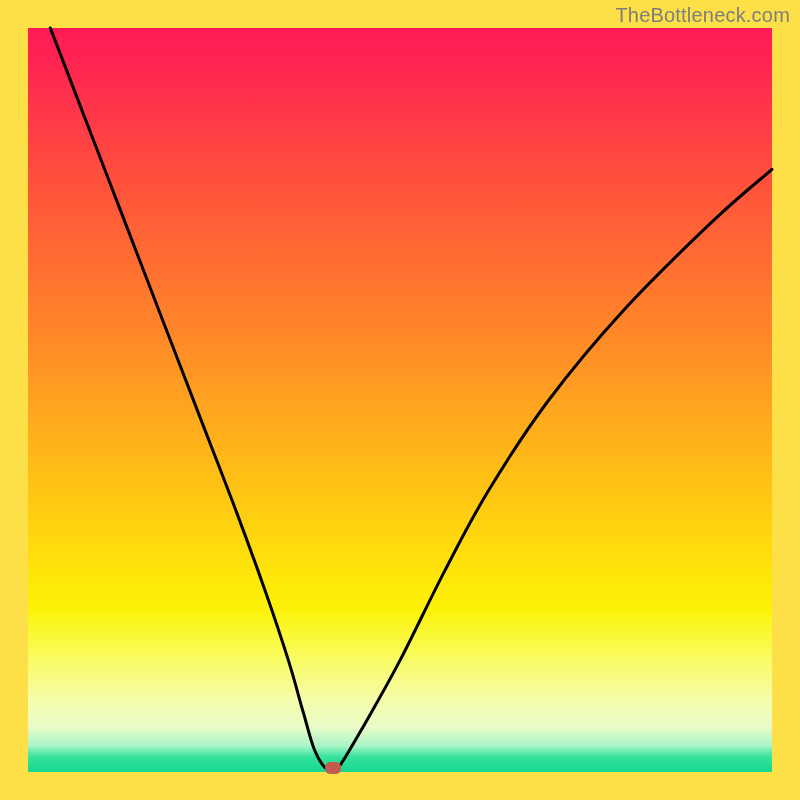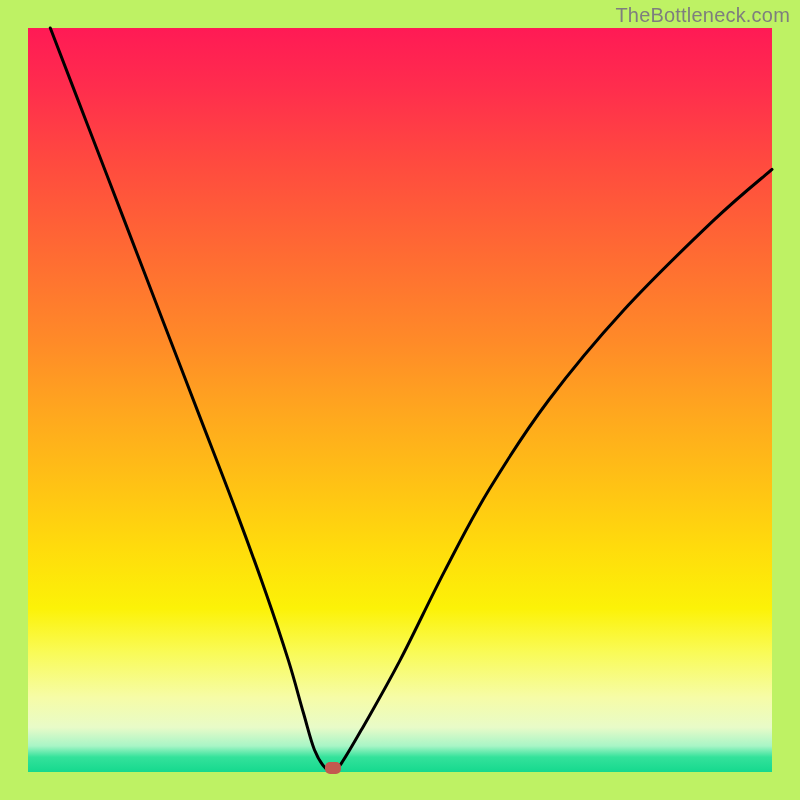--- a/index.html
+++ b/index.html
@@ -10,21 +10,21 @@
     background: #000;
     overflow: hidden;
     font-family: Arial, Helvetica, sans-serif;
   }
   .frame {
     position: absolute;
     left: 0;
     top: 0;
     width: 800px;
     height: 800px;
-    background: #bef264;
+    background: #fde047;
   }
   .plot {
     position: absolute;
     left: 28px;
     top: 28px;
     width: 744px;
     height: 744px;
     
     background: linear-gradient(to bottom,
       #ff1a55 0%,

